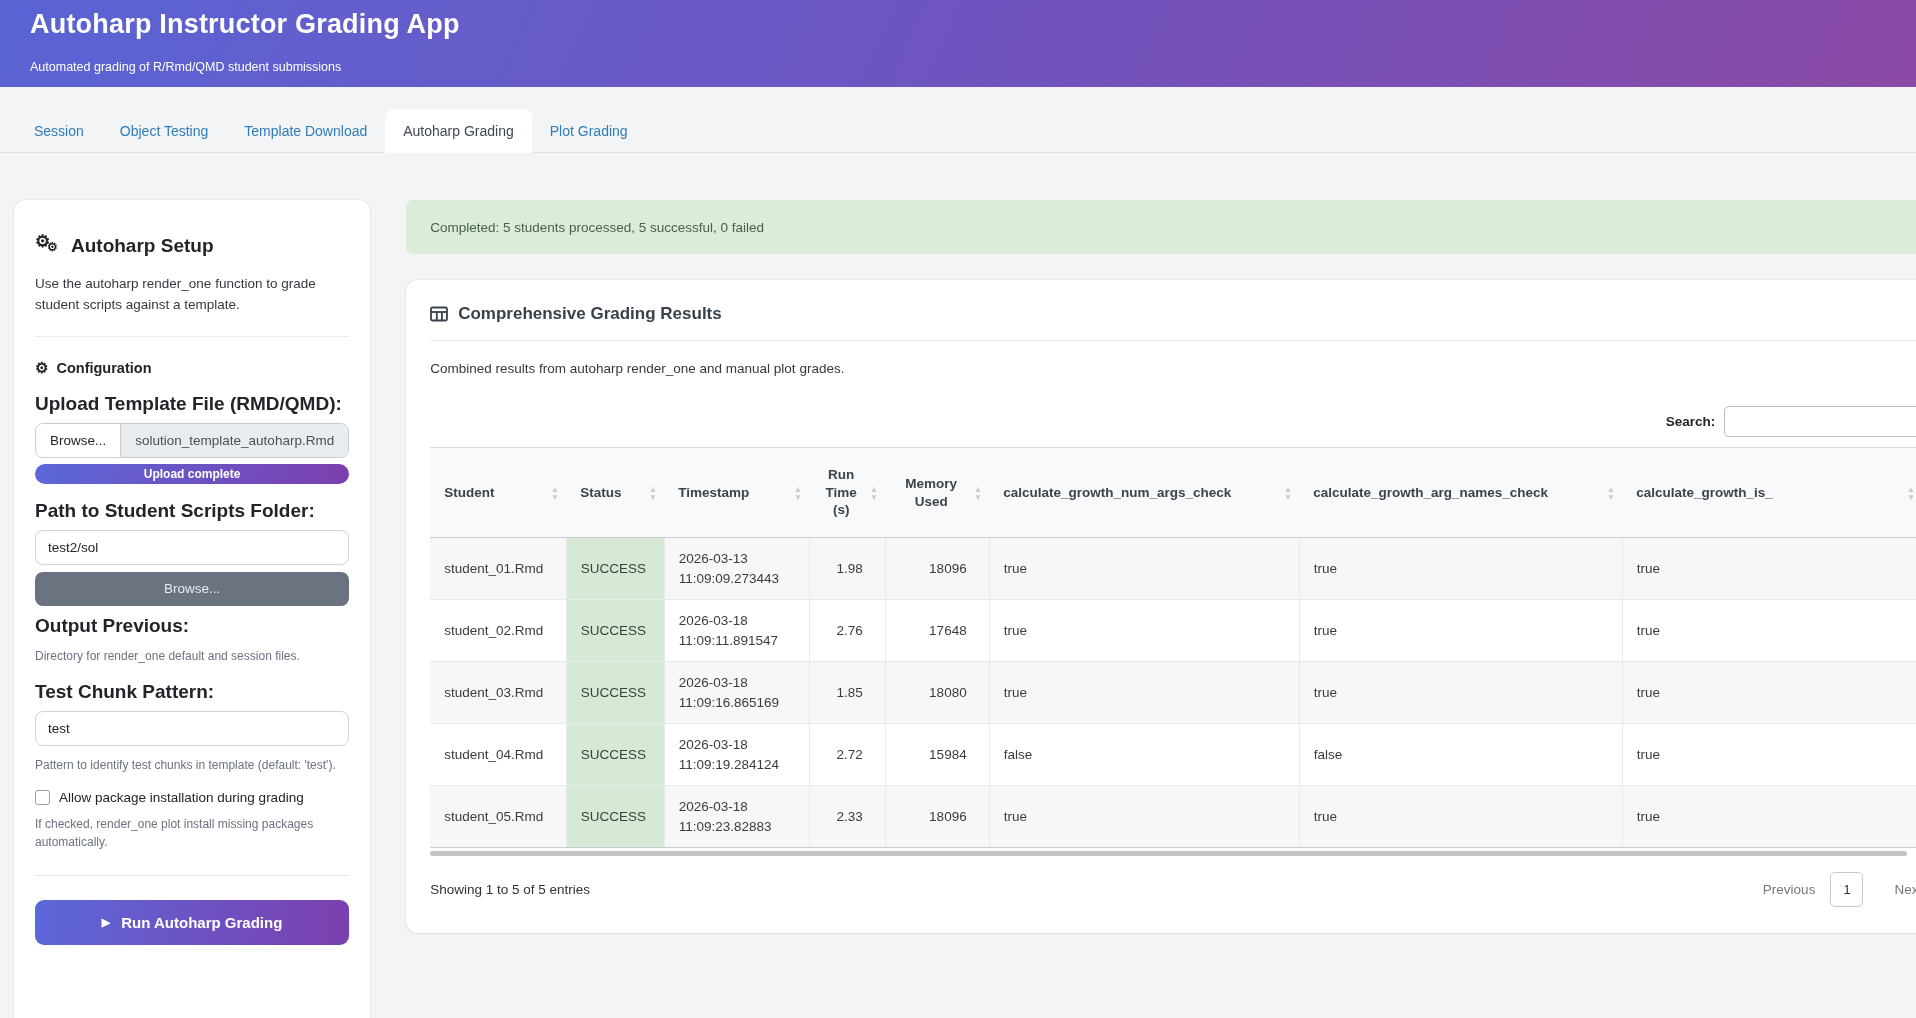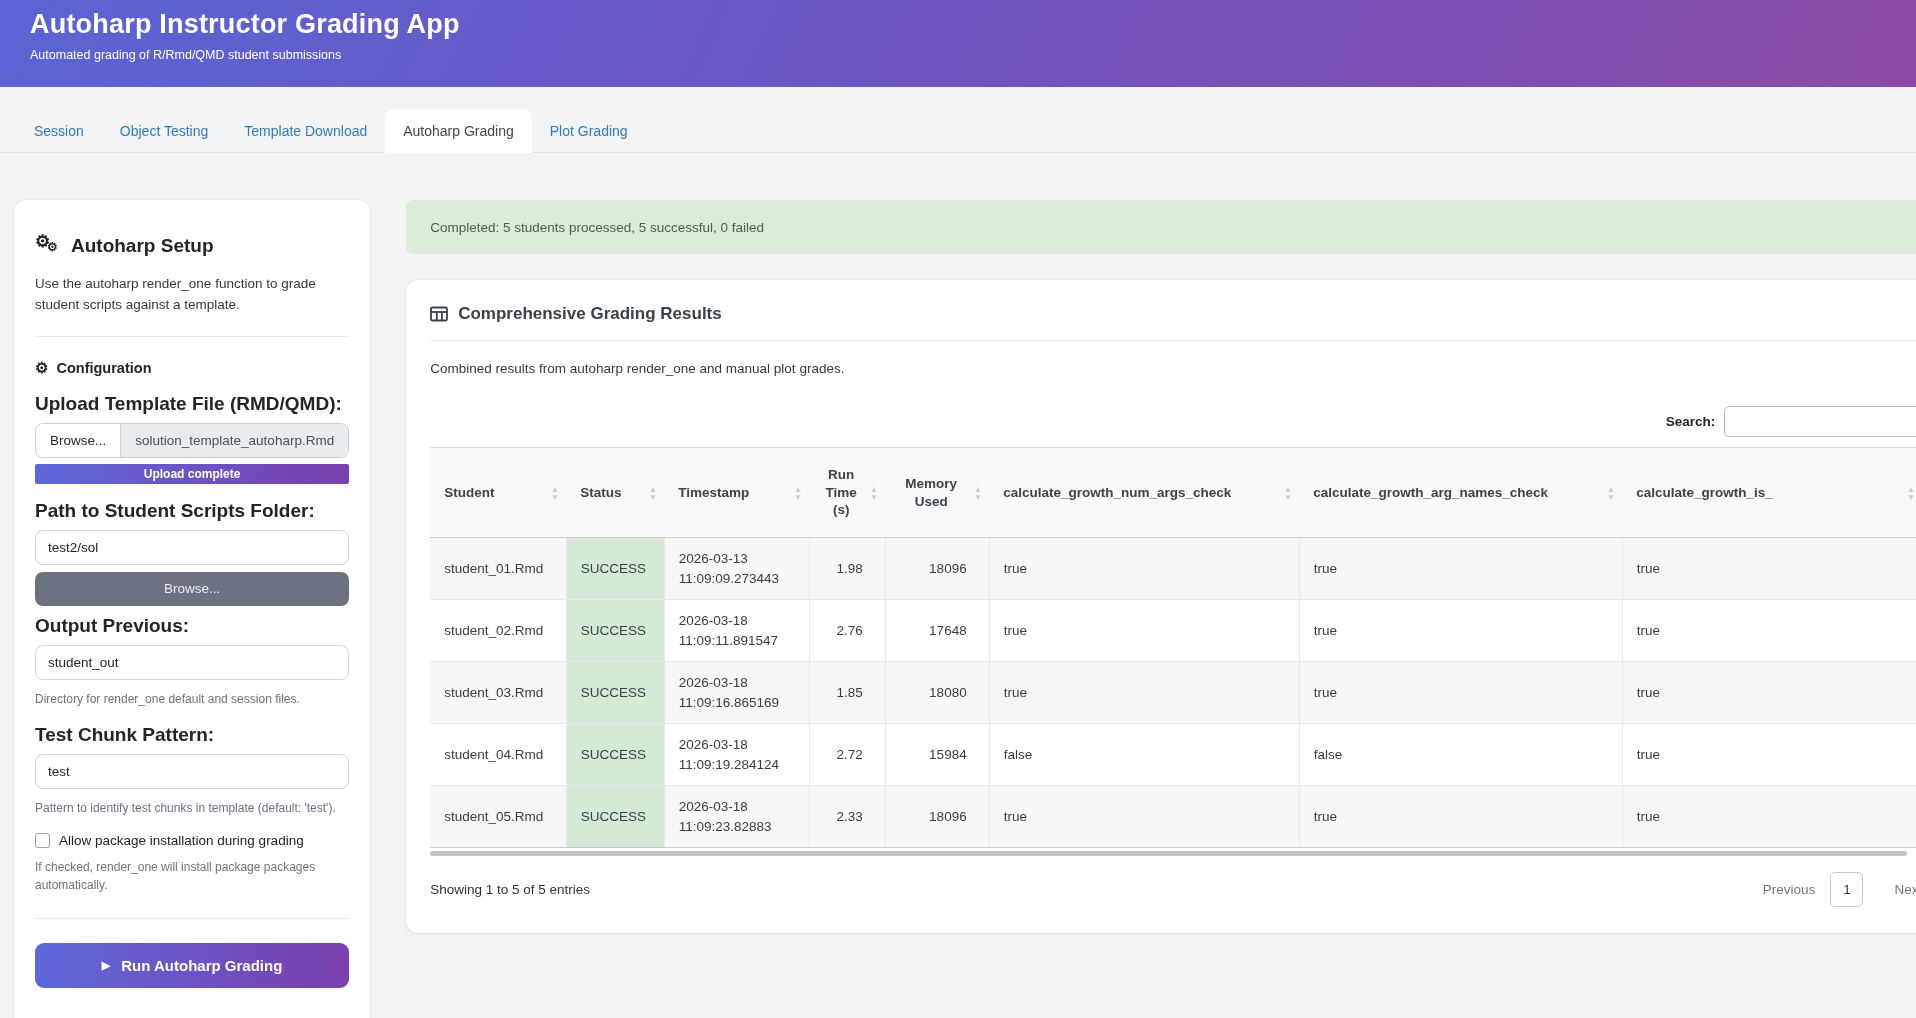--- a/index.html
+++ b/index.html
@@ -10,21 +10,21 @@
     font-family:"Liberation Sans", sans-serif;
     color:#212529;
   }
   
   .app-header {
     height:87px; padding:9px 30px 0;
     background:linear-gradient(115deg,#5a64d4 0%,#7153bd 55%,#8b4aa6 100%);
     color:#fff;
   }
   .app-title { margin:0; font-size:27px; font-weight:bold; letter-spacing:.2px; }
-  .app-sub { margin:8px 0 0; font-size:12.5px; }
+  .app-sub { margin:20px 0 0; font-size:12.5px; }
 
   
   .tabbar {
     height:66px; padding-left:16px;
     display:flex; align-items:flex-end;
     border-bottom:1px solid #dee2e6;
   }
   .tab {
     font-size:14px; color:#2e7cb9; padding:14px 18px; cursor:pointer;
     border-radius:9px 9px 0 0; margin-bottom:-1px;
@@ -49,21 +49,21 @@
   .gears .g2 { position:absolute; left:12px; top:6px; font-size:12px; }
   .sb-desc { font-size:13.5px; line-height:1.55; color:#343a40; margin:16px 0 20px; max-width:360px; }
   .sb-hr { border:0; border-top:1px solid #e9ecef; margin:0 0 22px; }
   .sb-config { display:flex; align-items:center; gap:8px; font-size:14.5px; font-weight:bold; margin:0 0 16px; }
   .gear-sm { font-size:15px; }
   .field-label { font-size:19px; font-weight:bold; margin:16px 0 8px; }
   .file-group { display:flex; height:35px; border:1px solid #c9cdd2; border-radius:8px; overflow:hidden; background:#fff; }
   .file-browse { padding:0 14px; display:flex; align-items:center; font-size:13.5px; background:#fff; border-right:1px solid #c9cdd2; cursor:pointer; }
   .file-name { flex:1; display:flex; align-items:center; padding:16px 14px; font-size:13.5px; background:#e9ecef; color:#495057; }
   .progress {
-    margin-top:6px; height:20px; border-radius:2px;
+    margin-top:6px; height:20px; border-radius:10px;
     background:linear-gradient(100deg,#5c68d9,#7c3fae);
     color:#fff; font-size:12px; font-weight:bold;
     display:flex; align-items:center; justify-content:center;
   }
   .text-input {
     width:100%; height:35px; border:1px solid #ced4da; border-radius:8px;
     padding:0 12px; font-size:13.5px; color:#212529; background:#fff;
     font-family:"Liberation Sans", sans-serif;
   }
   .browse-big {
@@ -183,32 +183,31 @@
       <span class="file-browse">Browse...</span>
       <span class="file-name">solution_template_autoharp.Rmd</span>
     </div>
     <div class="progress">Upload complete</div>
 
     <div class="field-label">Path to Student Scripts Folder:</div>
     <input class="text-input" type="text" value="test2/sol" style="">
     <button class="browse-big">Browse...</button>
 
     <div class="field-label" style="margin-top:9px;">Output Previous:</div>
-    <input class="text-input" type="text" value="student_out" style="">
     <p class="help">Directory for render_one default and session files.</p>
 
     <div class="field-label">Test Chunk Pattern:</div>
     <input class="text-input" type="text" value="test" style="">
     <p class="help">Pattern to identify test chunks in template (default: 'test').</p>
 
     <label class="check-row">
       <input type="checkbox" style="">
       <span>Allow package installation during grading</span>
     </label>
-    <p class="help narrow">If checked, render_one will install package packages automatically.</p>
+    <p class="help narrow">If checked, render_one plot install missing packages automatically.</p>
 
     <hr class="sb-hr" style="margin:24px 0 0;">
     <button class="run-btn">
       <span class="play">▶</span>
       <span>Run Autoharp Grading</span>
     </button>
   </aside>
 
   <main class="main">
     <div class="alert">Completed: 5 students processed, 5 successful, 0 failed</div>

